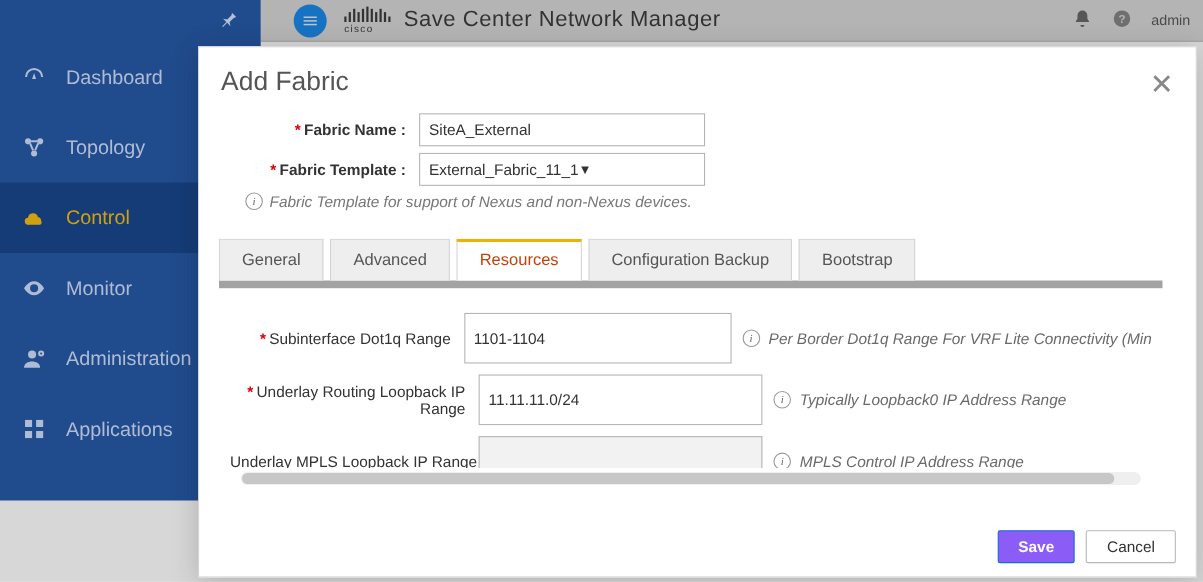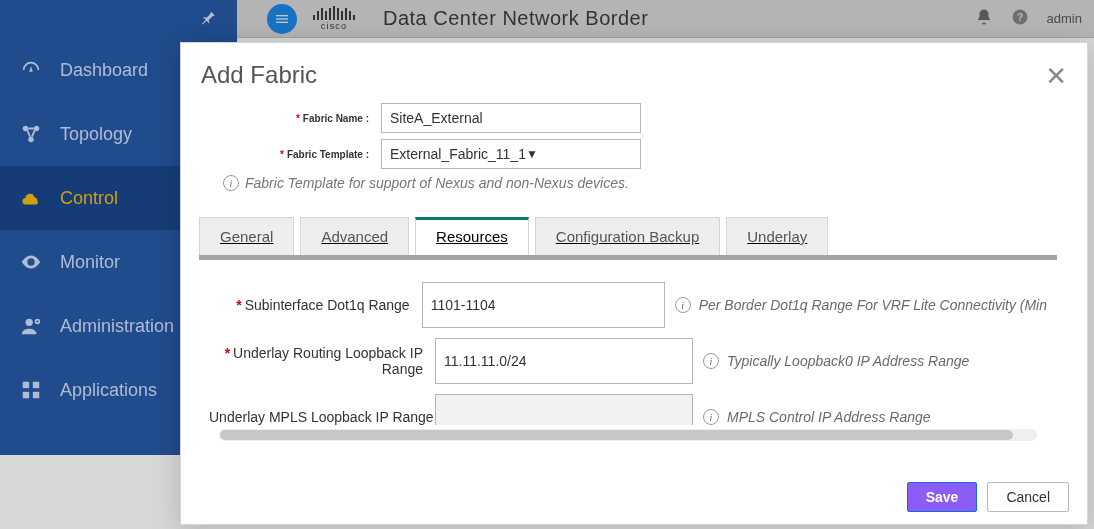--- a/index.html
+++ b/index.html
@@ -41,23 +41,23 @@
     margin-left: 30px;
     margin-right: 16px;
     color: #fff;
     font-weight: bold;
   }
   .hamburger svg { width: 16px; height: 16px; fill: #fff; }
   .cisco-logo {
     font-size: 9px;
     letter-spacing: 1.2px;
     color: #333;
-    text-align: center;
+    text-align: left;
     line-height: 1;
-    margin-right: 28px;
+    margin-right: 12px;
   }
   .cisco-bars {
     display: flex;
     align-items: flex-end;
     justify-content: center;
     gap: 2px;
     height: 14px;
     margin-bottom: 2px;
   }
   .cisco-bars span {
@@ -165,21 +165,21 @@
     padding: 8px 30px 2px 30px;
   }
   .form-row {
     display: flex;
     align-items: center;
     margin-bottom: 6px;
   }
   .form-row label {
     width: 170px;
     text-align: right;
-    font-size: 10px;
+    font-size: 14px;
     font-weight: 600;
     color: #333;
     padding-right: 12px;
   }
   .form-row label .req {
     color: #d9000c;
     margin-right: 3px;
   }
   .form-row input,
   .form-row .select {
@@ -227,39 +227,38 @@
   .tab-area {
     margin: 24px 18px 0 18px;
     flex: 1 1 auto;
     overflow: hidden;
     position: relative;
     border-right: 12px solid transparent; 
   }
   .tabs {
     display: flex;
     gap: 6px;
-    text-decoration: underline;
   }
   .tab {
     padding: 10px 20px;
     background: #eeeeee;
     border: 1px solid #d5d5d5;
     border-bottom: none;
     font-size: 15px;
     color: #555;
     cursor: pointer;
   }
   .tab.active {
     background: #fff;
-    border-top: 3px solid #0f766e;
-    color: #000000;
+    border-top: 3px solid #eab308;
+    color: #c2410c;
     padding-top: 8px;
   }
   .tab-panel {
-    border-top: 5px solid #a3a3a3;
+    border-top: 7px solid #a3a3a3;
     height: 170px;
     overflow-x: auto;
     padding: 22px 10px 10px 10px;
   }
   .vscroll {
     position: absolute;
     right: -10px;
     top: 0;
     bottom: 0;
     width: 10px;
@@ -381,21 +380,21 @@
         <span style="height:12px"></span>
         <span style="height:14px"></span>
       <span style="height:12px"></span>
         <span style="height:9px"></span>
         <span style="height:12px"></span>
       <span style="height:9px"></span>
         <span style="height:5px"></span>
     </div>
     <div>cisco</div>
   </div>
-  <div class="app-title">Data Center Network Border</div>
+  <div class="app-title">Save Center Network Manager</div>
   <div class="topbar-right">
     <span class="icon">
       <svg viewBox="0 0 24 24">
           <path d="M12 2a6 6 0 0 0-6 6v4l-2 3v1h16v-1l-2-3V8a6 6 0 0 0-6-6zm0 20a2.5 2.5 0 0 0 2.5-2.5h-5A2.5 2.5 0 0 0 12 22z"></path>
         </svg>
     </span>
     <span class="icon">
       <svg viewBox="0 0 24 24">
           <circle cx="12" cy="12" r="10" fill="#888"></circle>
           <text x="12" y="17" text-anchor="middle" font-size="14" fill="#e9e9e9" font-family="Arial" font-weight="bold">?</text>
@@ -496,21 +495,21 @@
       <span>Fabric Template for support of Nexus and non-Nexus devices.</span>
     </div>
   </div>
 
   <div class="tab-area">
     <div class="tabs">
       <div class="tab"><span>General</span></div>
       <div class="tab"><span>Advanced</span></div>
       <div class="tab active"><span>Resources</span></div>
       <div class="tab"><span>Configuration Backup</span></div>
-      <div class="tab"><span>Underlay</span></div>
+      <div class="tab"><span>Bootstrap</span></div>
     </div>
 
     <div class="tab-panel">
       <div class="res-row">
         <div class="lbl"><span class="req">*</span><span>Subinterface Dot1q Range</span></div>
         <input type="text" value="1101-1104" style="">
         <div class="res-desc">
           <span class="info-icon">i</span>
           <span>Per Border Dot1q Range For VRF Lite Connectivity (Min</span>
         </div>

